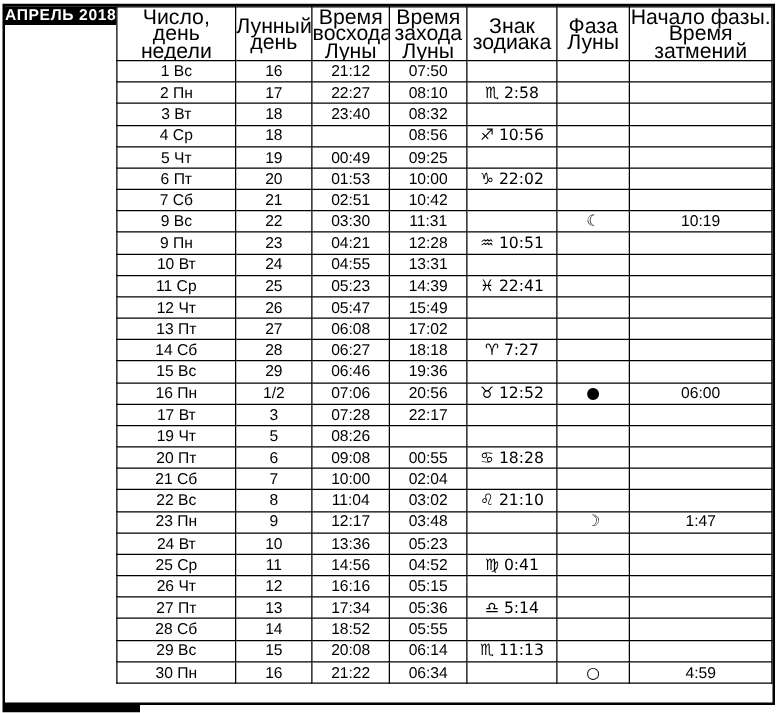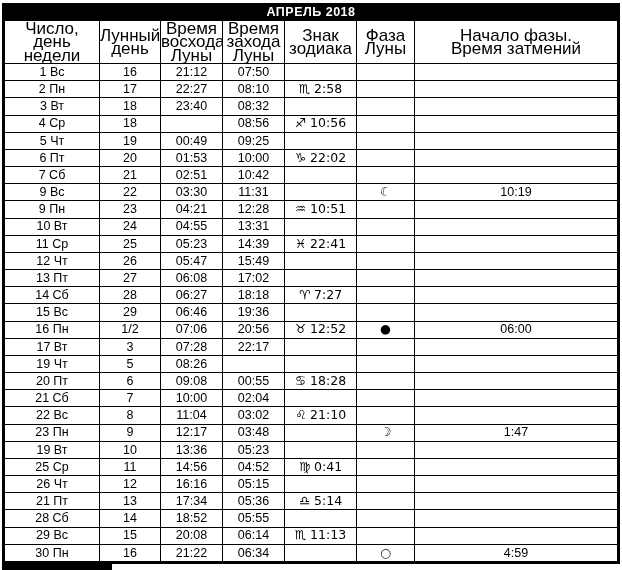--- a/index.html
+++ b/index.html
@@ -17,21 +17,21 @@
     box-sizing: border-box;
   }
   .frame {
     position: absolute;
     left: 2px;
     top: 3px;
     width: 614px;
     height: 557px;
     border: 2px solid #000000;
     display: flex;
-    flex-direction: column;
+    flex-direction: row;
     background: #ffffff;
   }
   .title-bar {
     flex: 0 0 auto;
     height: 15px;
     line-height: 15px;
     background: #000000;
     color: #ffffff;
     font-size: 12.5px;
     font-weight: bold;
@@ -312,21 +312,21 @@
           <tr>
             <td>23 Пн</td>
             <td>9</td>
             <td>12:17</td>
             <td>03:48</td>
             <td class="sym"></td>
             <td class="sym">☽</td>
             <td>1:47</td>
           </tr>
           <tr>
-            <td>19 Вт</td>
+            <td>24 Вт</td>
             <td>10</td>
             <td>13:36</td>
             <td>05:23</td>
             <td class="sym"></td>
             <td class="sym"></td>
             <td></td>
           </tr>
           <tr>
             <td>25 Ср</td>
             <td>11</td>
@@ -339,21 +339,21 @@
           <tr>
             <td>26 Чт</td>
             <td>12</td>
             <td>16:16</td>
             <td>05:15</td>
             <td class="sym"></td>
             <td class="sym"></td>
             <td></td>
           </tr>
           <tr>
-            <td>21 Пт</td>
+            <td>27 Пт</td>
             <td>13</td>
             <td>17:34</td>
             <td>05:36</td>
             <td class="sym">♎ 5:14</td>
             <td class="sym"></td>
             <td></td>
           </tr>
           <tr>
             <td>28 Сб</td>
             <td>14</td>

